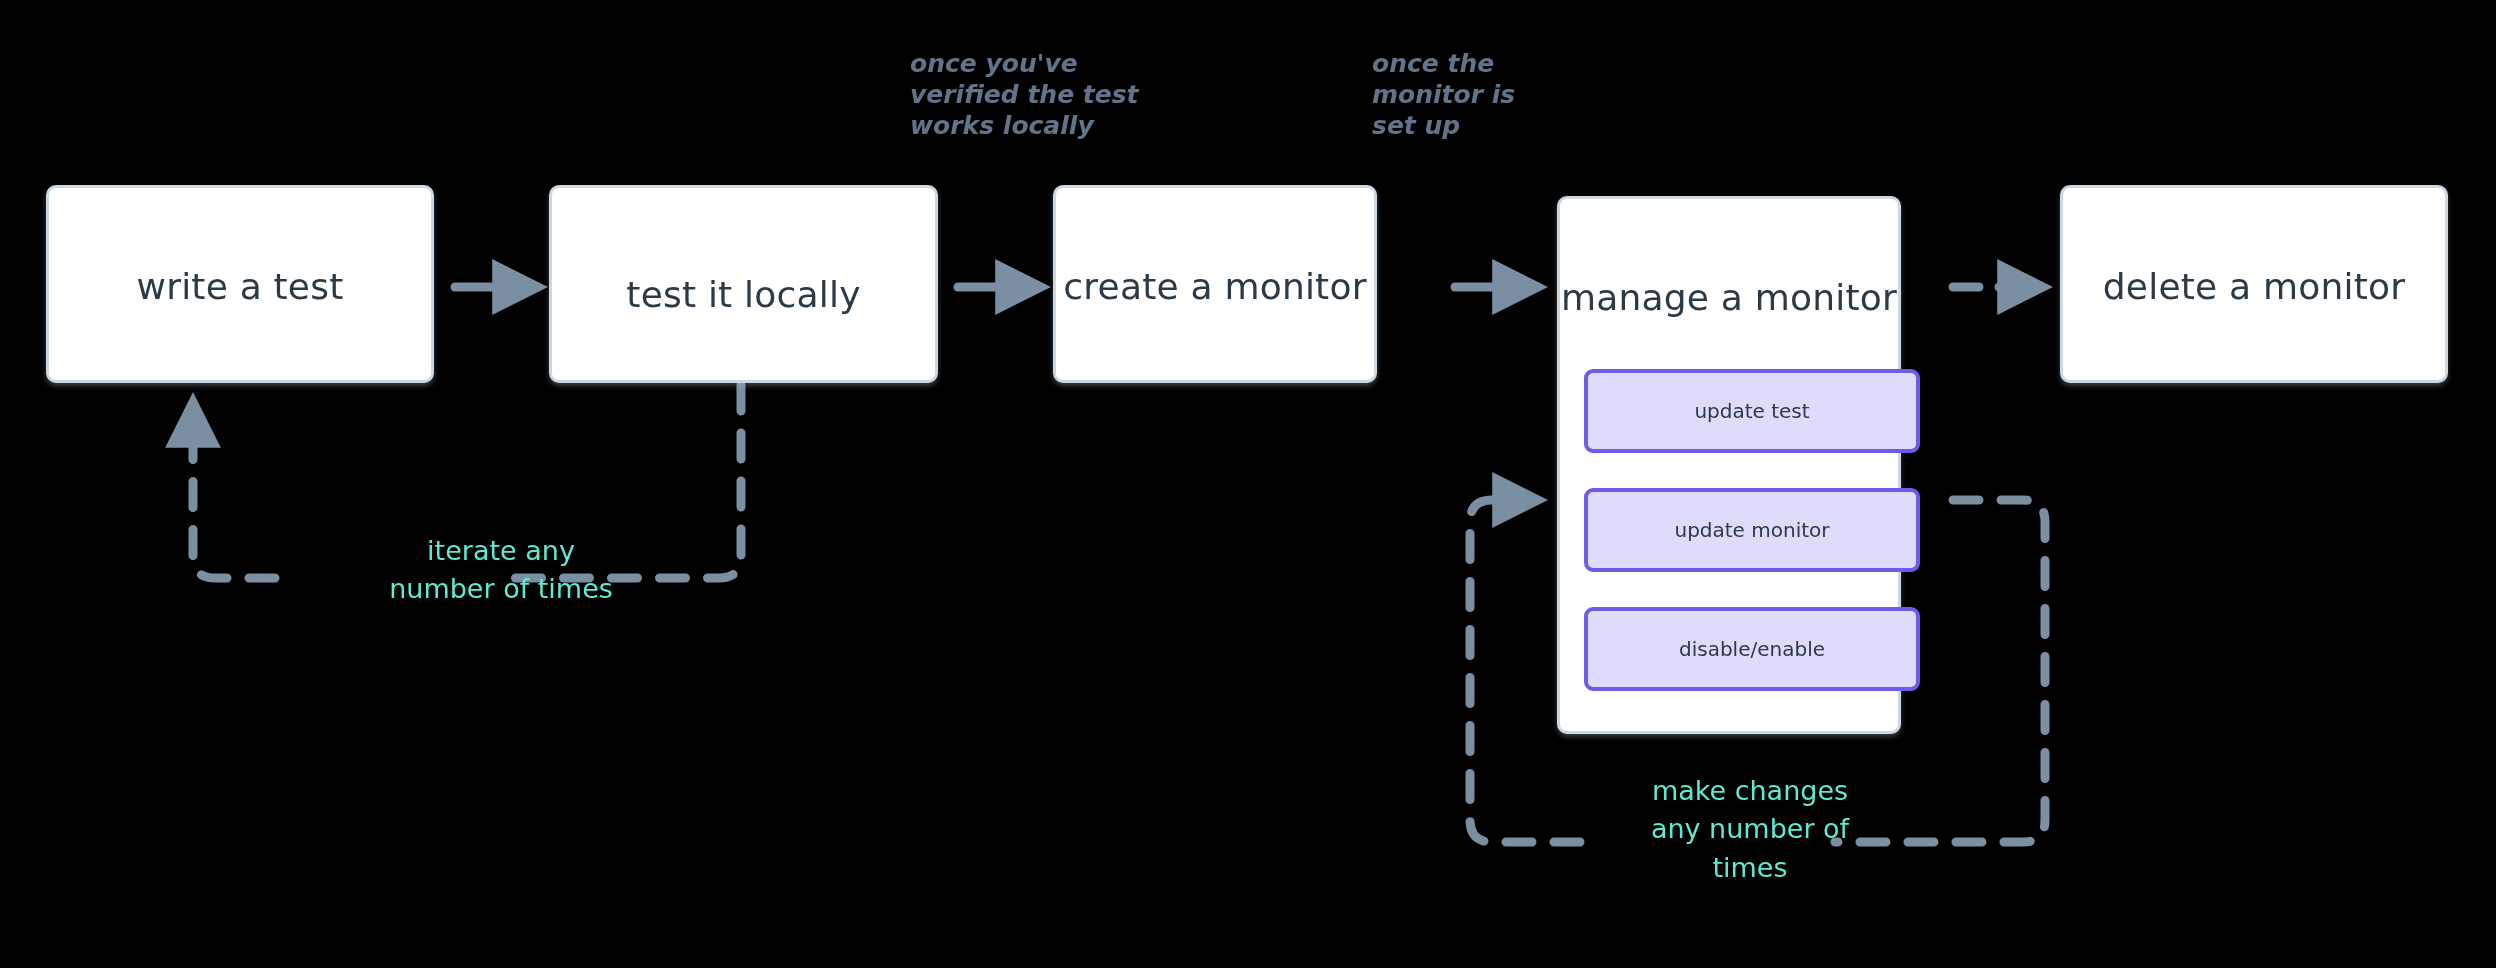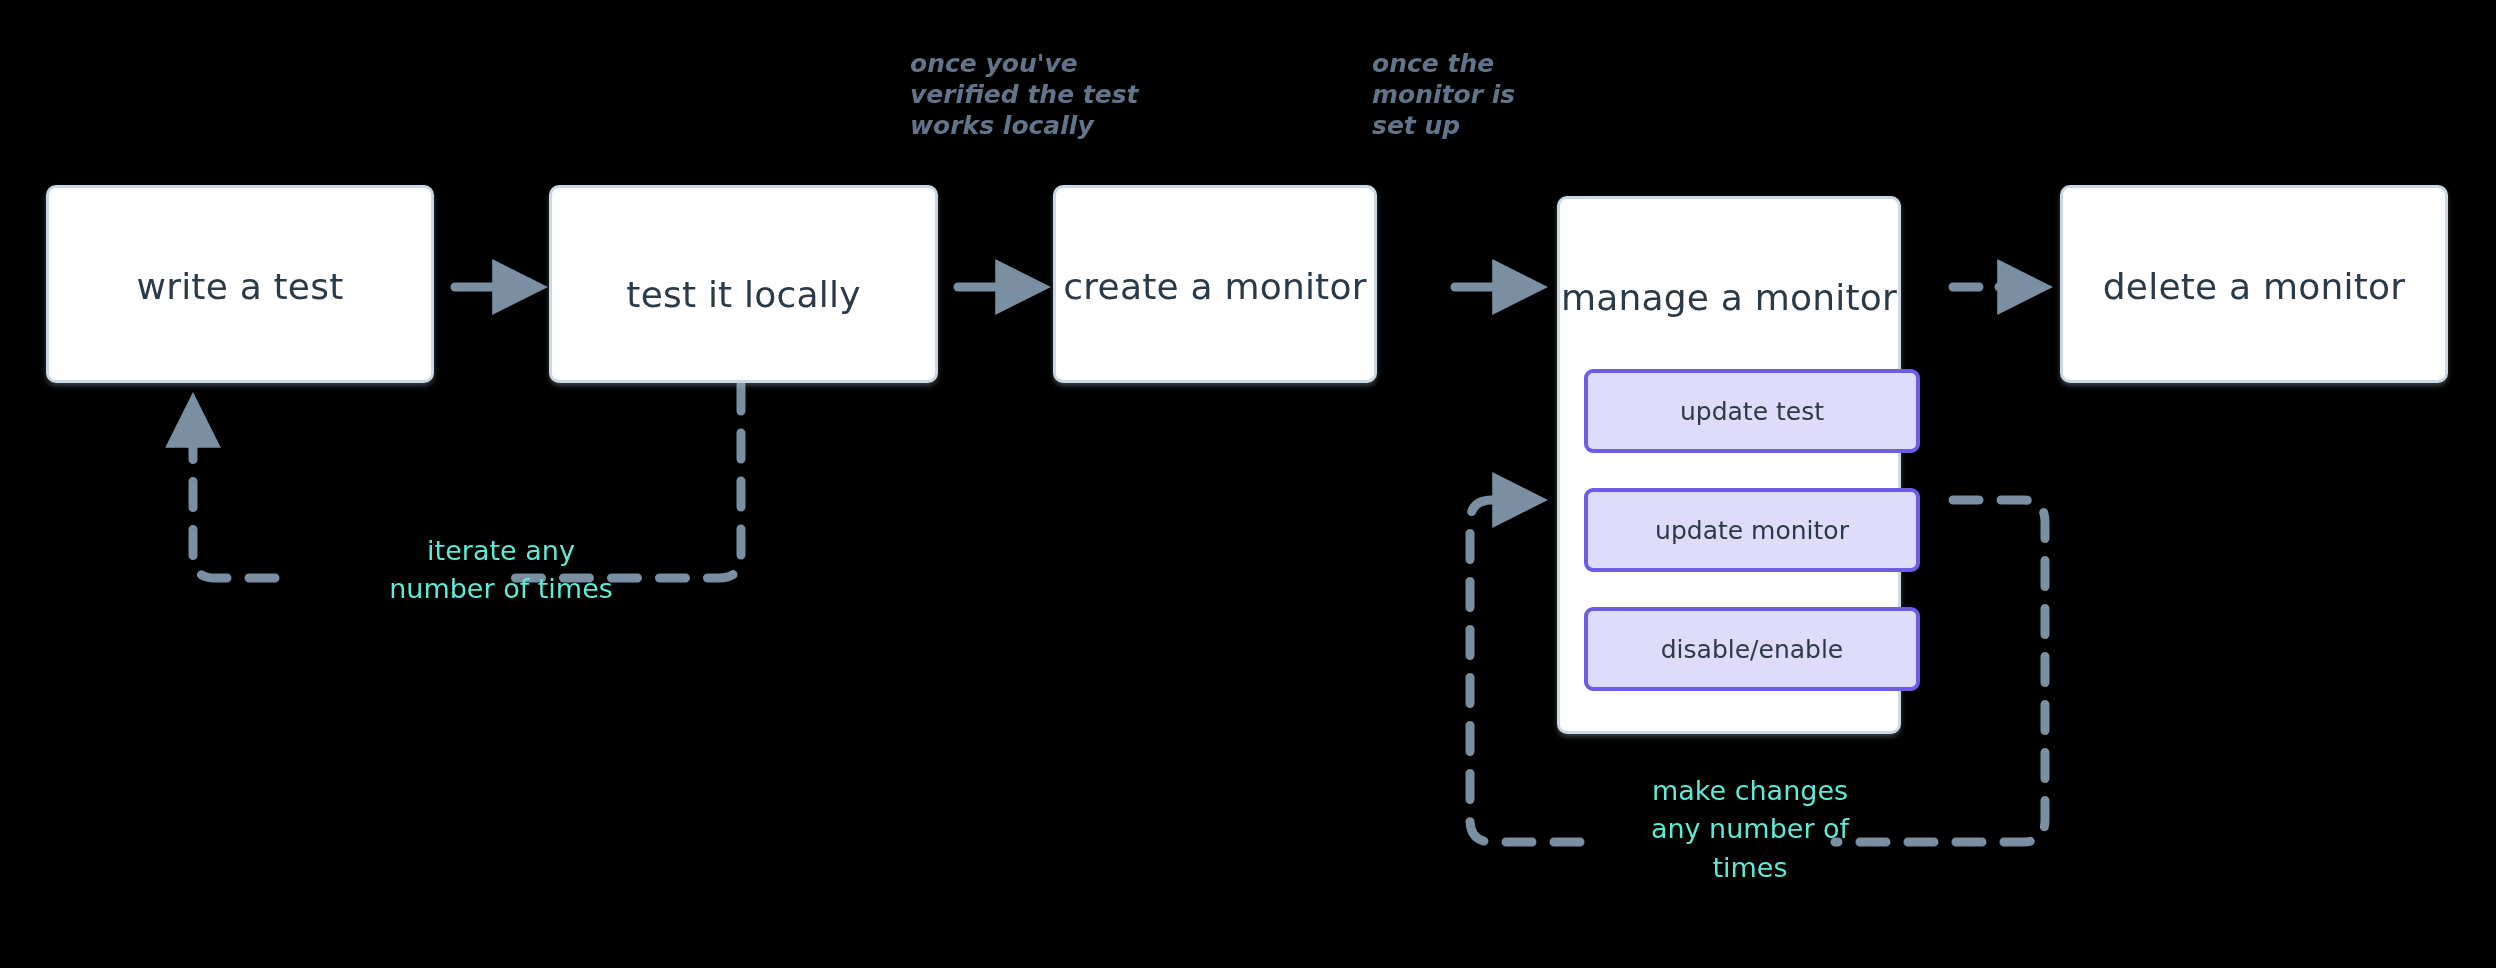--- a/index.html
+++ b/index.html
@@ -47,21 +47,21 @@
     background: #DFDBFA;
     border: 4px solid #6C5CE7;
     border-radius: 9px;
     box-sizing: border-box;
     display: flex;
     align-items: center;
     justify-content: center;
   }
   .subnode-label {
     color: #2B3A47;
-    font-size: 25px;
+    font-size: 20px;
     white-space: nowrap;
   }
   .note {
     position: absolute;
     color: #61748A;
     font-size: 25px;
     font-style: italic;
     font-weight: 600;
     line-height: 1.24;
     white-space: pre-line;

